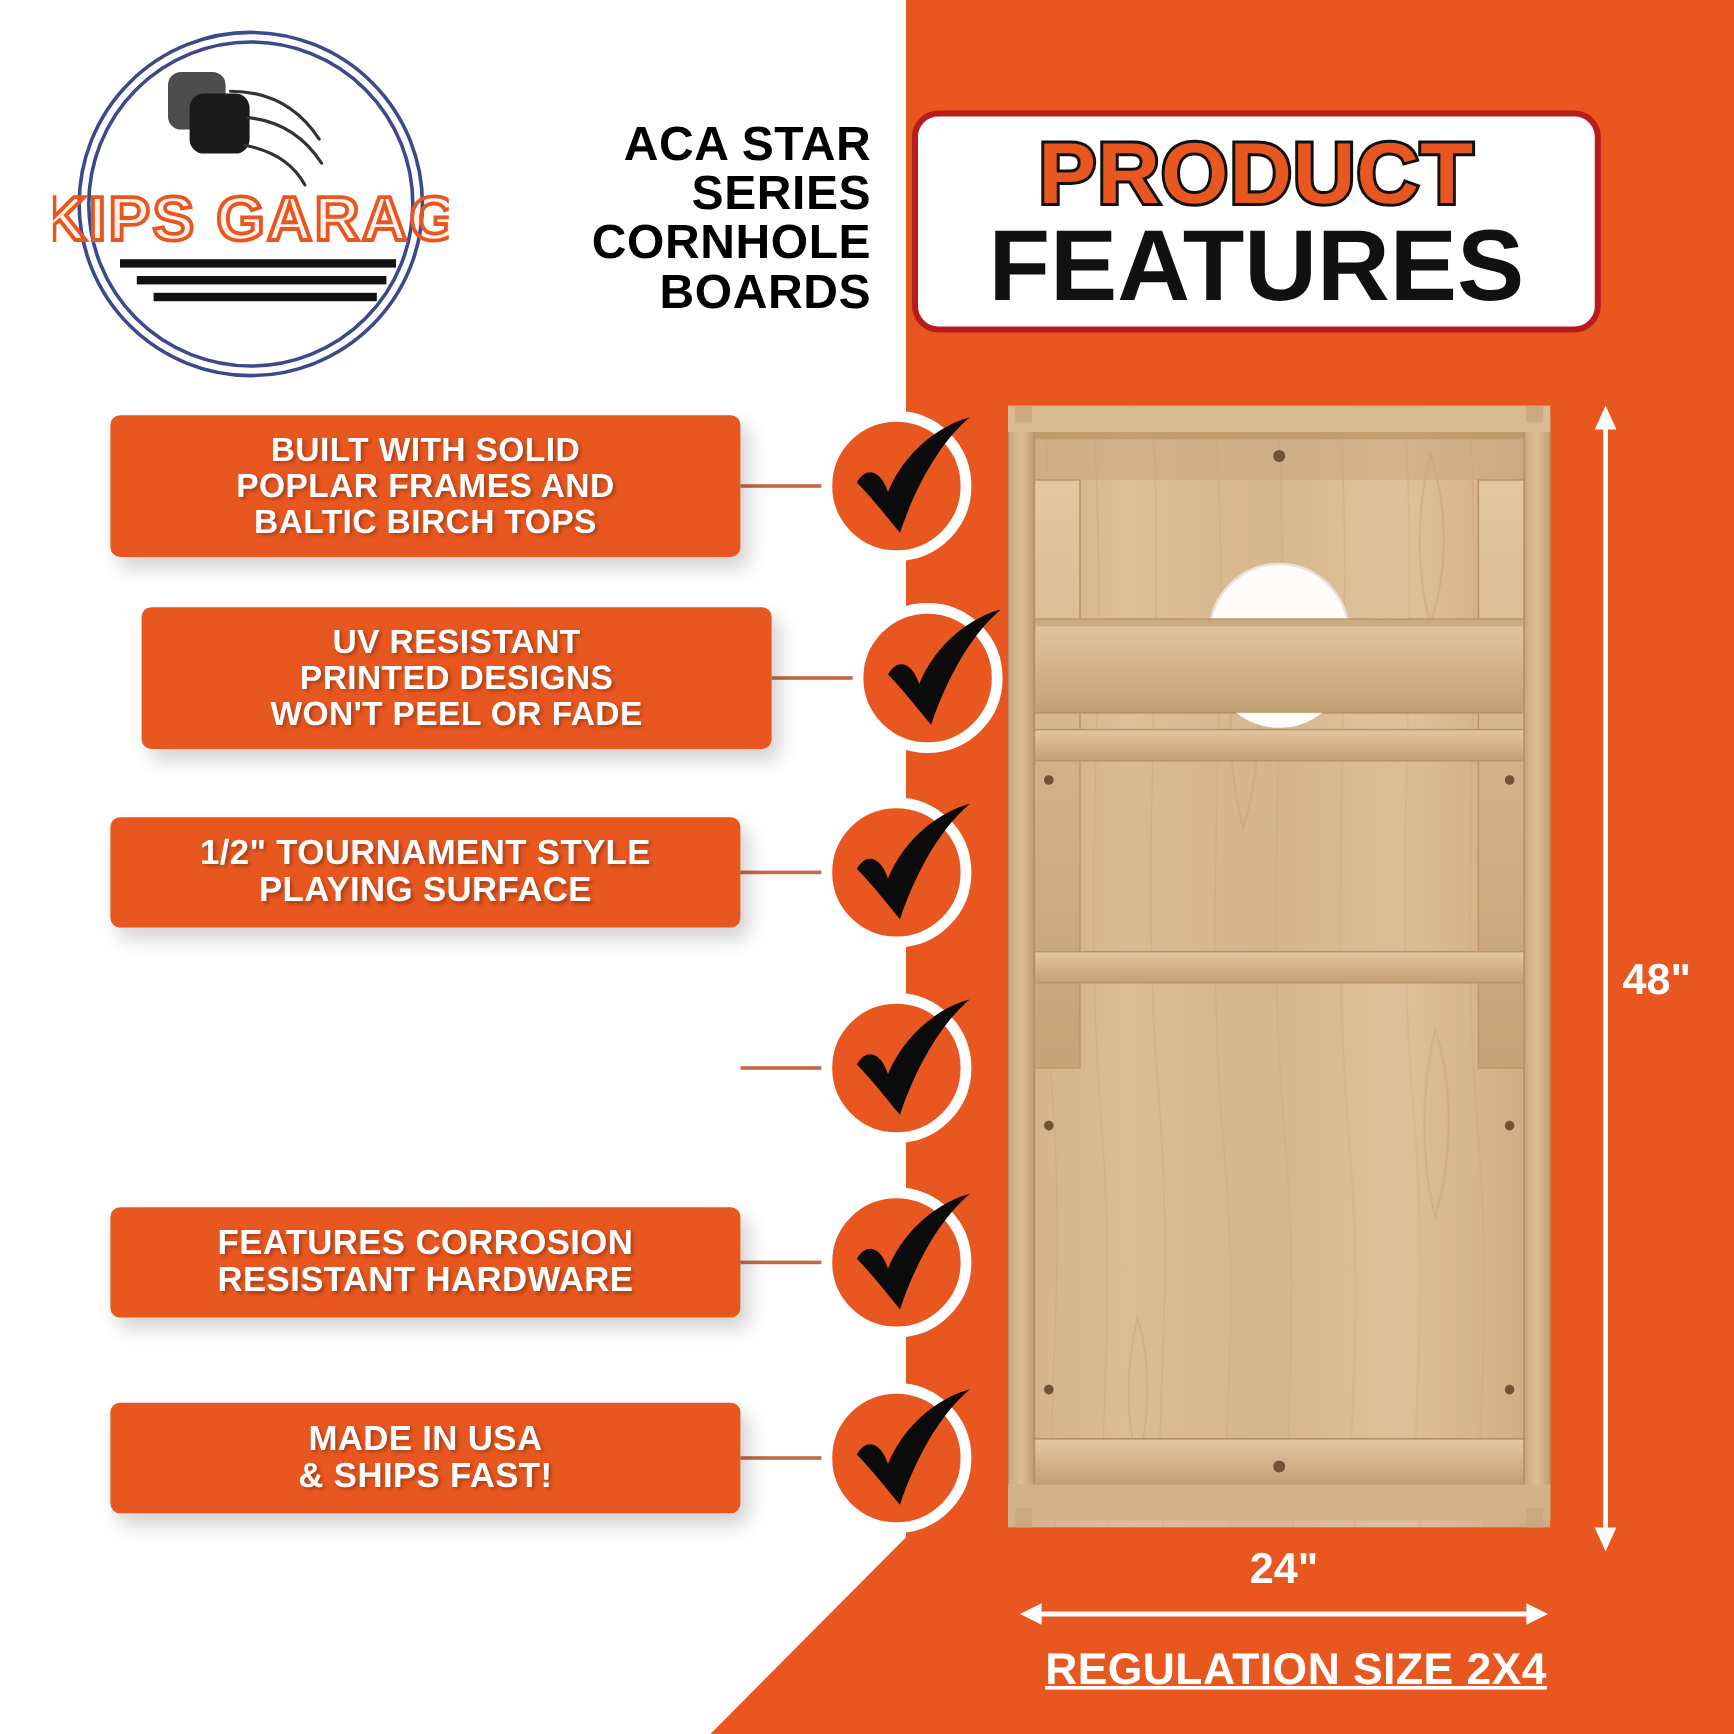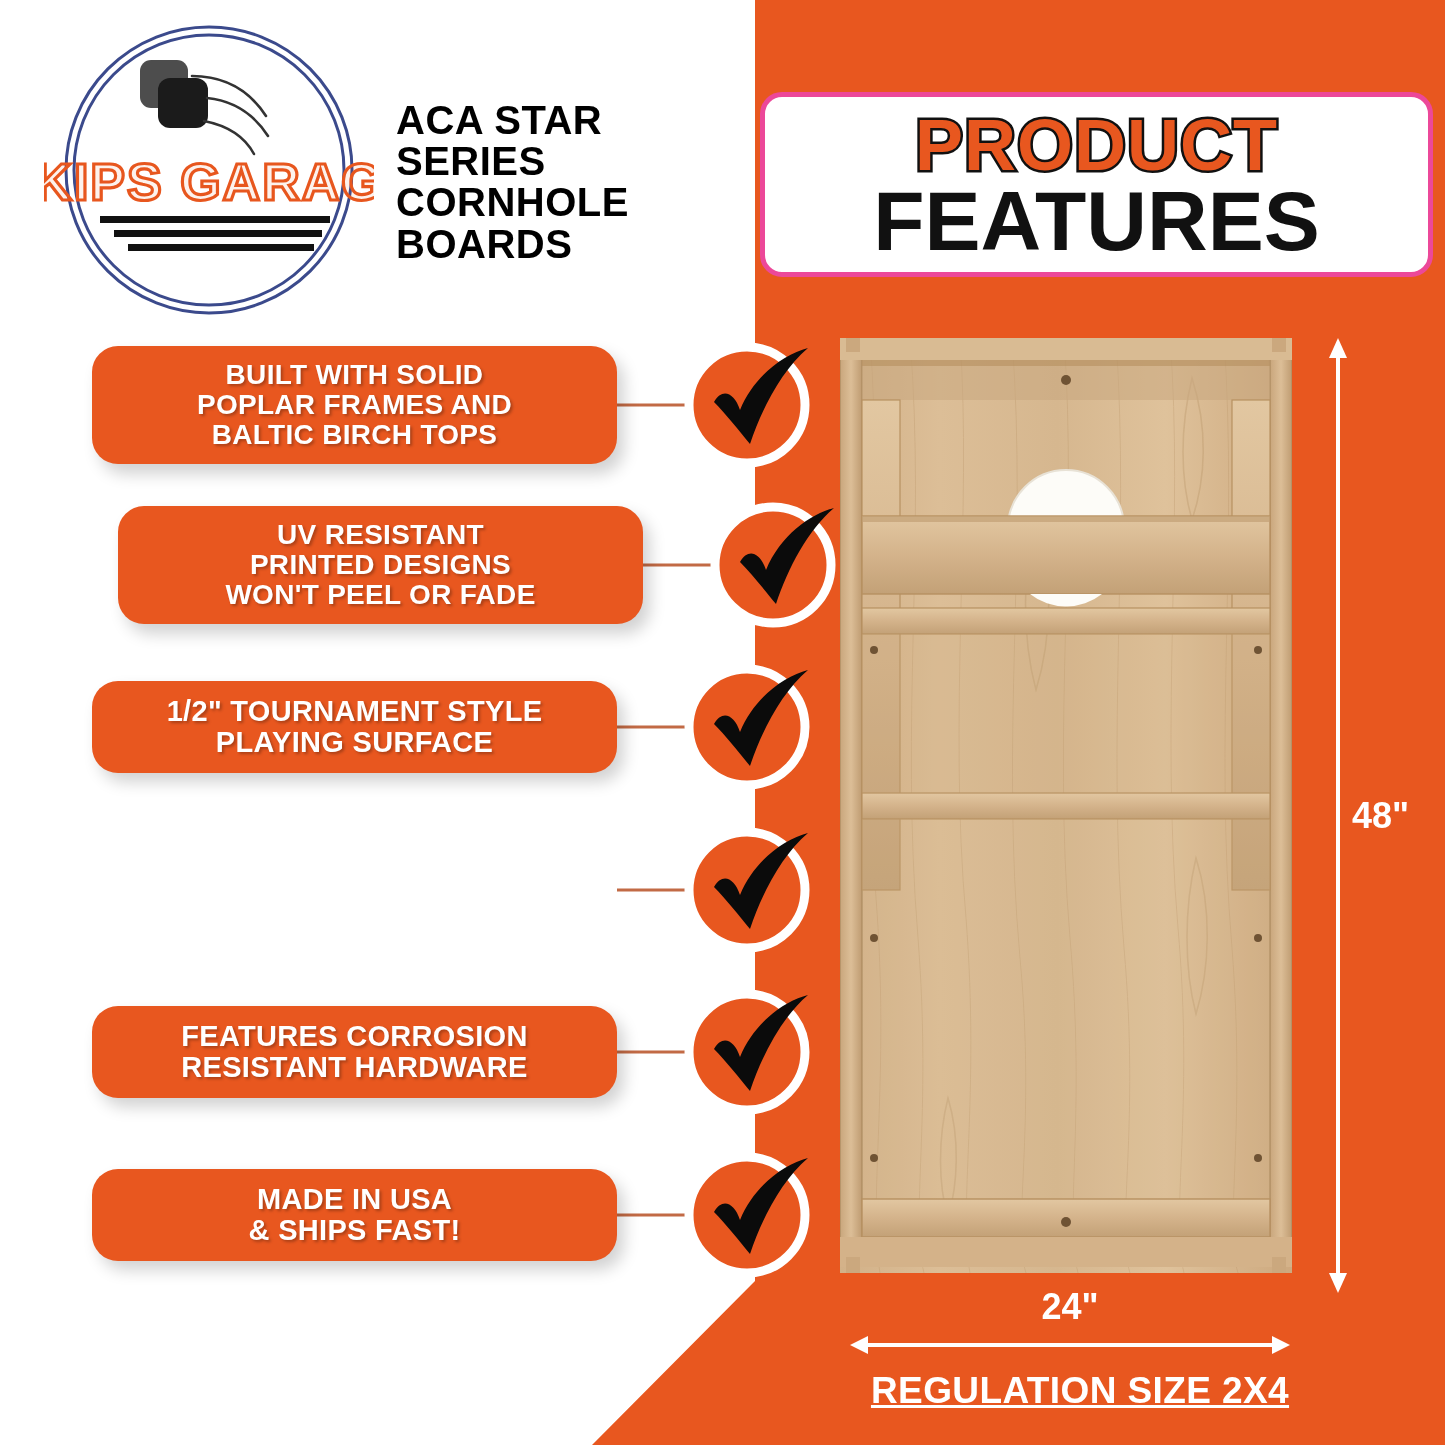--- a/index.html
+++ b/index.html
@@ -21,29 +21,29 @@
     z-index:1;
   }
 
   
   .logo{ position:absolute; left:44px; top:18px; width:330px; height:310px; z-index:5;}
   .logo svg{ display:block; width:100%; height:100%; }
 
   
   .prod-title{
     position:absolute; left:396px; top:100px; width:330px;
-    text-align:left; z-index:5;
+    text-align:right; z-index:5;
     font-weight:bold; font-size:40px; line-height:1.03;
     letter-spacing:0.5px; color:#000;
   }
 
   
   .banner{
-    position:absolute; left:760px; top:92px; width:673px; height:185px;
-    background:#ffffff; border:5px solid #ec4899; border-radius:22px;
+    position:absolute; left:760px; top:92px; width:574px; height:185px;
+    background:#ffffff; border:5px solid #b91c1c; border-radius:22px;
     z-index:6; display:flex; flex-direction:column;
     align-items:center; justify-content:center;
   }
   .banner .l1{
     font-weight:bold; font-size:72px; line-height:0.95;
     letter-spacing:1px;
     color:#E8571F;
     -webkit-text-stroke:5px #111;
     paint-order:stroke fill;
     margin-top:4px;
@@ -55,21 +55,21 @@
 
   
   .feature{
     position:absolute; left:0; width:830px; height:150px; z-index:4;
     display:flex; align-items:center;
   }
   .pill{
     position:absolute; left:92px; top:50%; transform:translateY(-50%);
     width:525px;
     background:#E8571F;
-    border-radius:26px;
+    border-radius:8px;
     box-shadow: 7px 9px 16px rgba(0,0,0,0.18);
     padding:14px 14px;
     display:flex; align-items:center; justify-content:center;
     min-height:92px;
   }
   .pill span{
     display:block; width:100%;
     text-align:center;
     color:#ffffff;
     font-size:29px; font-weight:bold; line-height:1.07;

